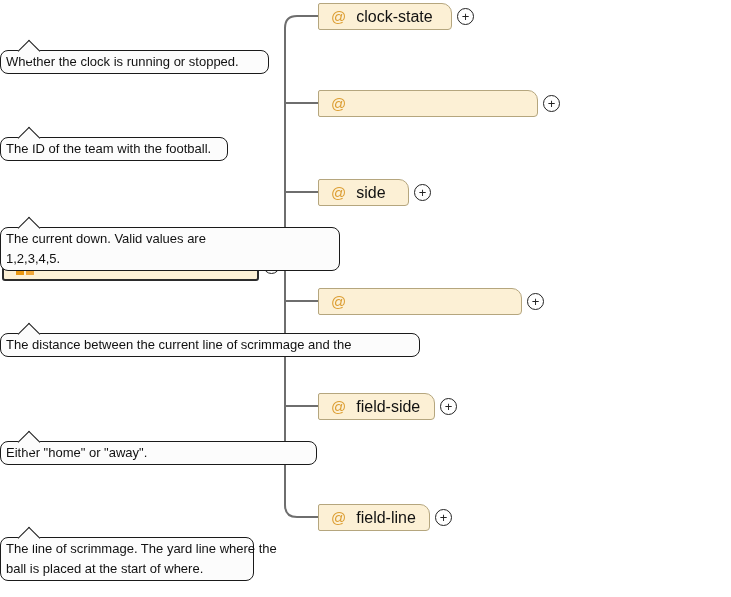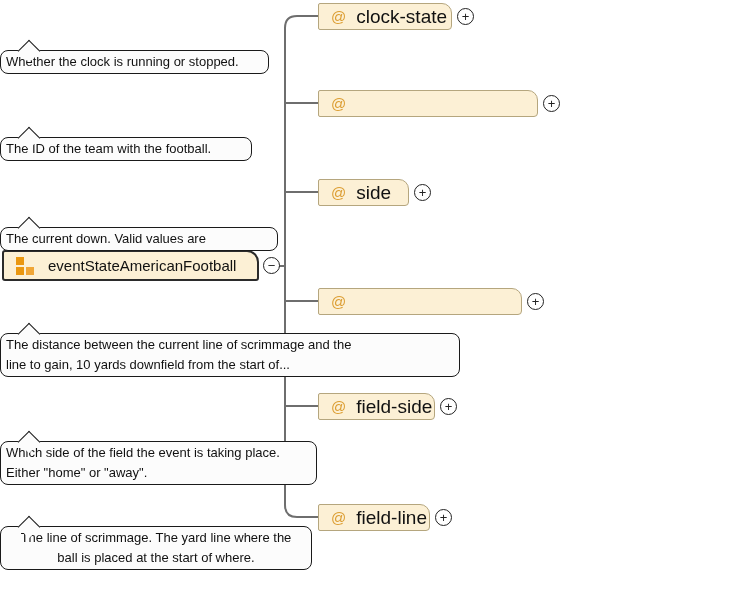--- a/index.html
+++ b/index.html
@@ -22,21 +22,21 @@
   .el-icon .s3{left:10px;top:10px;background:#F0A637;}
   .root-label{margin-left:14px;font-size:15px;white-space:nowrap;}
 
   .attr-row{position:absolute;left:318px;display:flex;align-items:center;gap:5px;height:27px;}
   .attr-box{
     box-sizing:border-box;height:27px;display:flex;align-items:center;
     background:#FCF0D5;border:1px solid #B5A67E;border-radius:2px 10px 4px 2px;
     padding-left:12px;
   }
   .at-mark{color:#DC9E33;font-size:15px;line-height:1;}
-  .attr-label{margin-left:10px;font-size:19px;white-space:nowrap;color:#111;}
+  .attr-label{margin-left:10px;font-size:16px;white-space:nowrap;color:#111;}
 
   
   .node-btn{
     box-sizing:border-box;flex:0 0 auto;width:17px;height:17px;border-radius:50%;
     border:1px solid #222;background:#fff;display:flex;align-items:center;justify-content:center;
     font-size:13px;line-height:1;color:#222;cursor:pointer;user-select:none;
   }
 
   
   .bubble{
@@ -82,68 +82,67 @@
     <div class="caret"></div>
     <div class="bline">Whether the clock is running or stopped.</div>
   </div>
 
   <div class="attr-row" style="top:90px;">
     <div class="attr-box" style="width:220px;">
       <span class="at-mark">@</span>
     </div>
     <div class="node-btn">+</div>
   </div>
-  <div class="bubble" style="top:137px;width:252px;">
+  <div class="bubble" style="top:137px;width:228px;">
     <div class="caret"></div>
     <div class="bline">The ID of the team with the football.</div>
   </div>
 
   <div class="attr-row" style="top:179px;">
     <div class="attr-box" style="width:91px;">
       <span class="at-mark">@</span>
       <span class="attr-label">side</span>
     </div>
     <div class="node-btn">+</div>
   </div>
-  <div class="bubble" style="top:227px;width:278px;">
+  <div class="bubble" style="top:227px;width:340px;">
     <div class="caret"></div>
     <div class="bline">The current down. Valid values are</div>
+    <div class="bline">1,2,3,4,5.</div>
   </div>
 
   <div class="attr-row" style="top:288px;">
     <div class="attr-box" style="width:204px;">
       <span class="at-mark">@</span>
     </div>
     <div class="node-btn">+</div>
   </div>
-  <div class="bubble" style="top:333px;width:460px;">
+  <div class="bubble" style="top:333px;width:420px;">
     <div class="caret"></div>
     <div class="bline">The distance between the current line of scrimmage and the</div>
-    <div class="bline">line to gain, 10 yards downfield from the start of...</div>
   </div>
 
   <div class="attr-row" style="top:393px;">
     <div class="attr-box" style="width:117px;">
       <span class="at-mark">@</span>
       <span class="attr-label">field-side</span>
     </div>
     <div class="node-btn">+</div>
   </div>
   <div class="bubble" style="top:441px;width:317px;">
     <div class="caret"></div>
-    <div class="bline">Which side of the field the event is taking place.</div>
     <div class="bline">Either "home" or "away".</div>
   </div>
 
   <div class="attr-row" style="top:504px;">
     <div class="attr-box" style="width:112px;">
       <span class="at-mark">@</span>
       <span class="attr-label">field-line</span>
     </div>
     <div class="node-btn">+</div>
   </div>
-  <div class="bubble" style="top:526px;width:312px;text-align:center;">
+  <div class="bubble" style="top:537px;width:254px;">
     <div class="caret"></div>
     <div class="bline">The line of scrimmage. The yard line where the</div>
     <div class="bline">ball is placed at the start of where.</div>
   </div>
 
 </div>
 
 </body></html>

